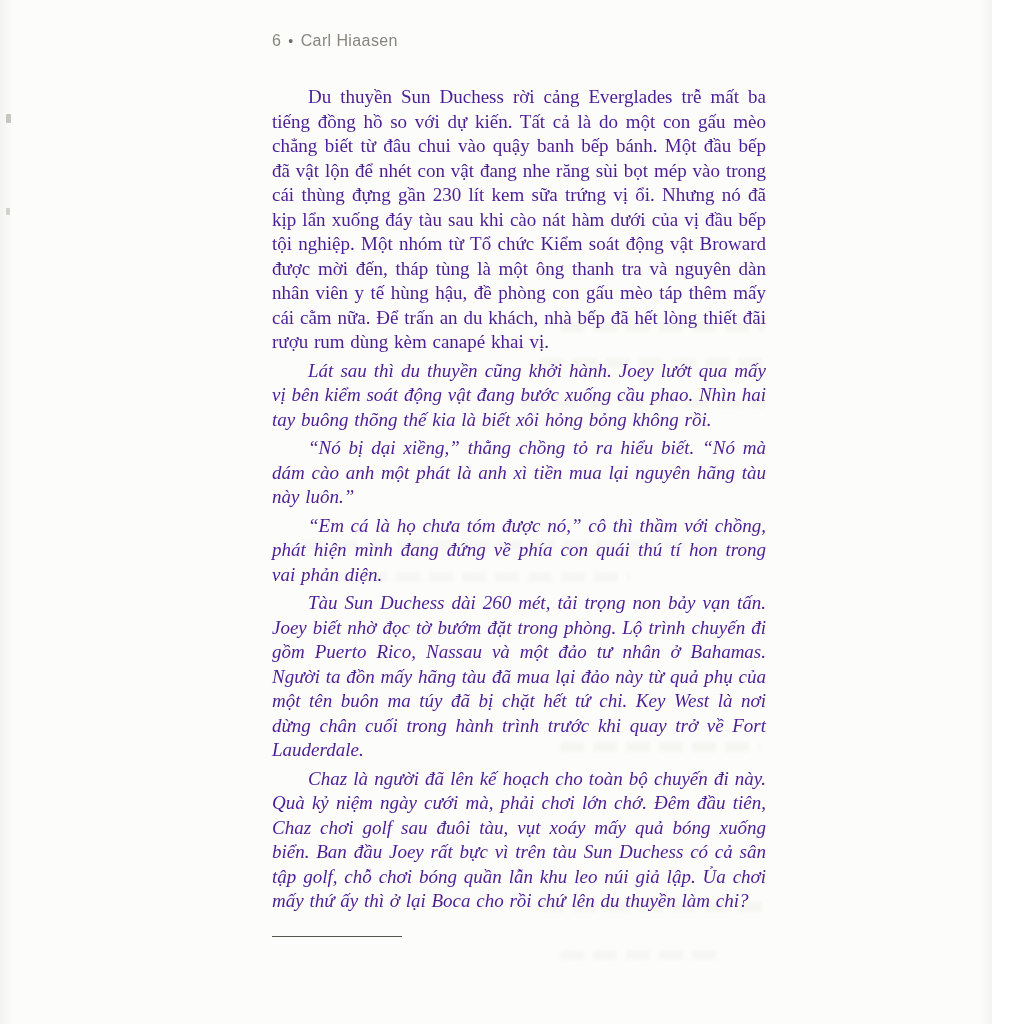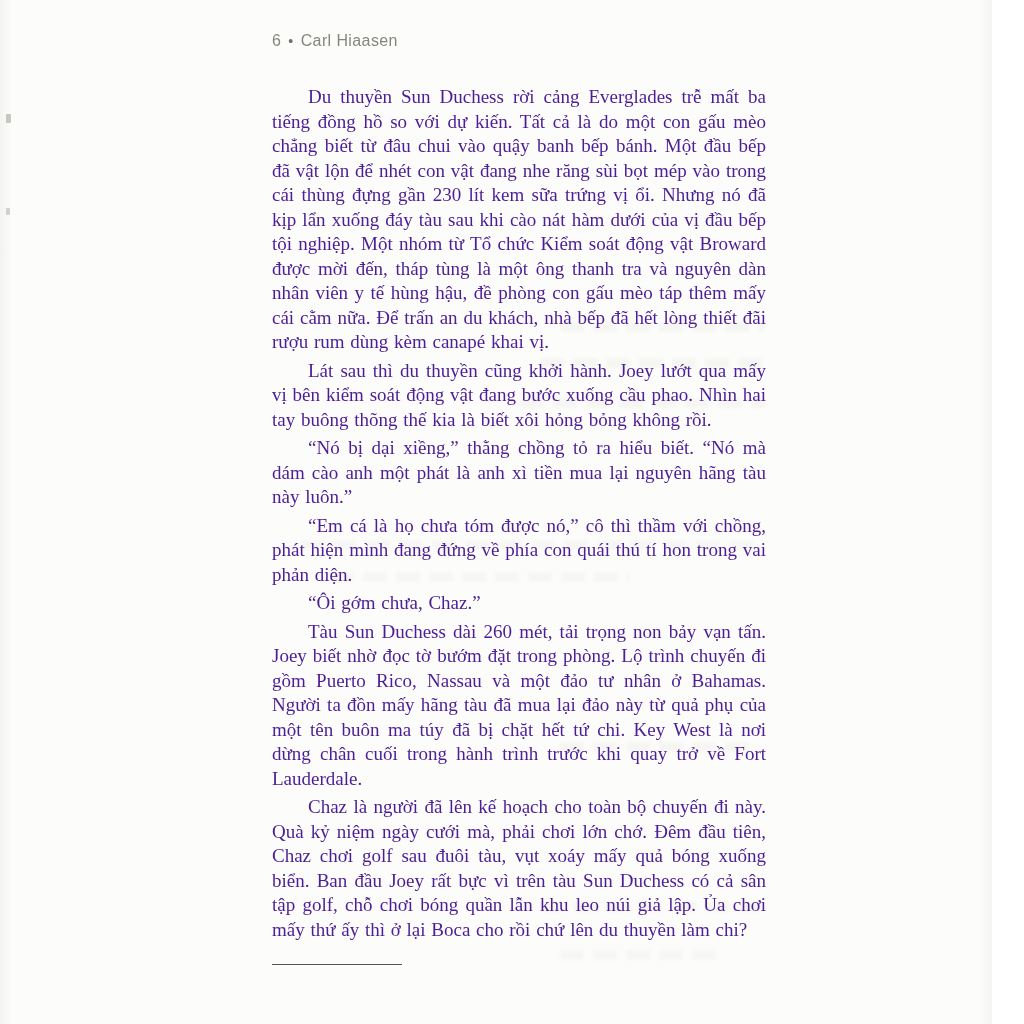--- a/index.html
+++ b/index.html
@@ -48,21 +48,21 @@
 
   .body-text p {
     margin: 0;
     font-size: 19px;
     line-height: 24.5px;
     color: #4c1d95;
     text-align: justify;
     text-indent: 36px;
     word-spacing: 1px;
   }
-  .body-text p + p { margin-top: 4px; }
+  .body-text p + p { margin-top: 4px; font-style: italic; }
 
   sup.fn-ref {
     font-size: 11px;
     line-height: 0;
     position: relative;
     top: -6px;
   }
 
   .footnote-block { margin-top: 22px; }
   .footnote-rule {
@@ -123,21 +123,20 @@
 
     <div class="running-header">
       <span>6</span><span class="sep">•</span><span>Carl Hiaasen</span>
     </div>
 
     <div class="body-text">
       <p>Du thuyền Sun Duchess rời cảng Everglades trễ mất ba tiếng đồng hồ so với dự kiến. Tất cả là do một con gấu mèo chẳng biết từ đâu chui vào quậy banh bếp bánh. Một đầu bếp đã vật lộn để nhét con vật đang nhe răng sùi bọt mép vào trong cái thùng đựng gần 230 lít kem sữa trứng vị ổi. Nhưng nó đã kịp lẩn xuống đáy tàu sau khi cào nát hàm dưới của vị đầu bếp tội nghiệp. Một nhóm từ Tổ chức Kiểm soát động vật Broward được mời đến, tháp tùng là một ông thanh tra và nguyên dàn nhân viên y tế hùng hậu, đề phòng con gấu mèo táp thêm mấy cái cằm nữa. Để trấn an du khách, nhà bếp đã hết lòng thiết đãi rượu rum dùng kèm canapé khai vị.</p>
       <p>Lát sau thì du thuyền cũng khởi hành. Joey lướt qua mấy vị bên kiểm soát động vật đang bước xuống cầu phao. Nhìn hai tay buông thõng thế kia là biết xôi hỏng bỏng không rồi.</p>
       <p>“Nó bị dại xiềng,” thằng chồng tỏ ra hiểu biết. “Nó mà dám cào anh một phát là anh xì tiền mua lại nguyên hãng tàu này luôn.”</p>
       <p>“Em cá là họ chưa tóm được nó,” cô thì thầm với chồng, phát hiện mình đang đứng về phía con quái thú tí hon trong vai phản diện.</p>
-      <p>“Ôi gớm chưa, Chaz.”</p>
       <p>Tàu Sun Duchess dài 260 mét, tải trọng non bảy vạn tấn. Joey biết nhờ đọc tờ bướm đặt trong phòng. Lộ trình chuyến đi gồm Puerto Rico, Nassau và một đảo tư nhân ở Bahamas. Người ta đồn mấy hãng tàu đã mua lại đảo này từ quả phụ của một tên buôn ma túy đã bị chặt hết tứ chi. Key West là nơi dừng chân cuối trong hành trình trước khi quay trở về Fort Lauderdale.</p>
       <p>Chaz là người đã lên kế hoạch cho toàn bộ chuyến đi này. Quà kỷ niệm ngày cưới mà, phải chơi lớn chớ. Đêm đầu tiên, Chaz chơi golf sau đuôi tàu, vụt xoáy mấy quả bóng xuống biển. Ban đầu Joey rất bực vì trên tàu Sun Duchess có cả sân tập golf, chỗ chơi bóng quần lẫn khu leo núi giả lập. Ủa chơi mấy thứ ấy thì ở lại Boca cho rồi chứ lên du thuyền làm chi?</p>
     </div>
 
     <div class="footnote-block">
       <hr class="footnote-rule">
 
     </div>
 
   </div>

